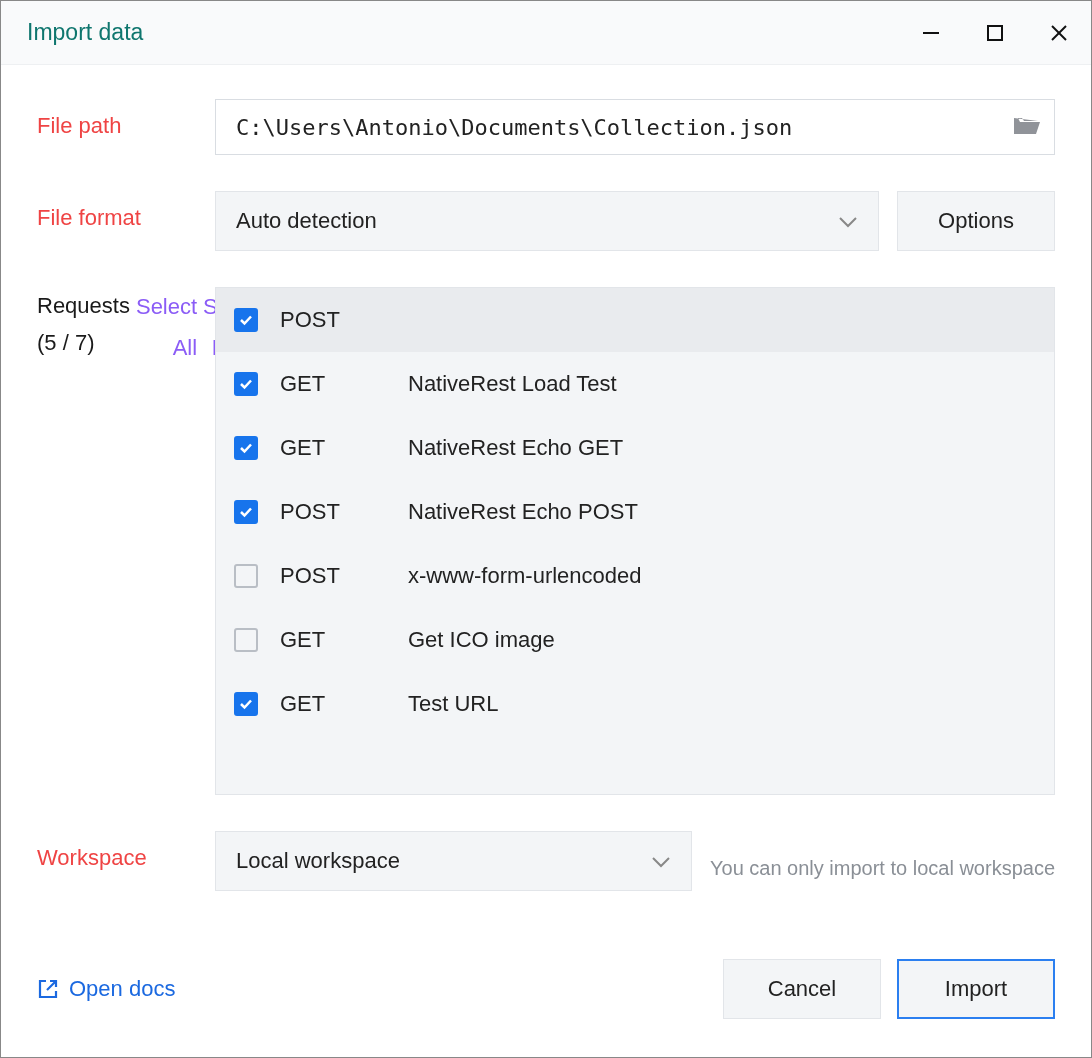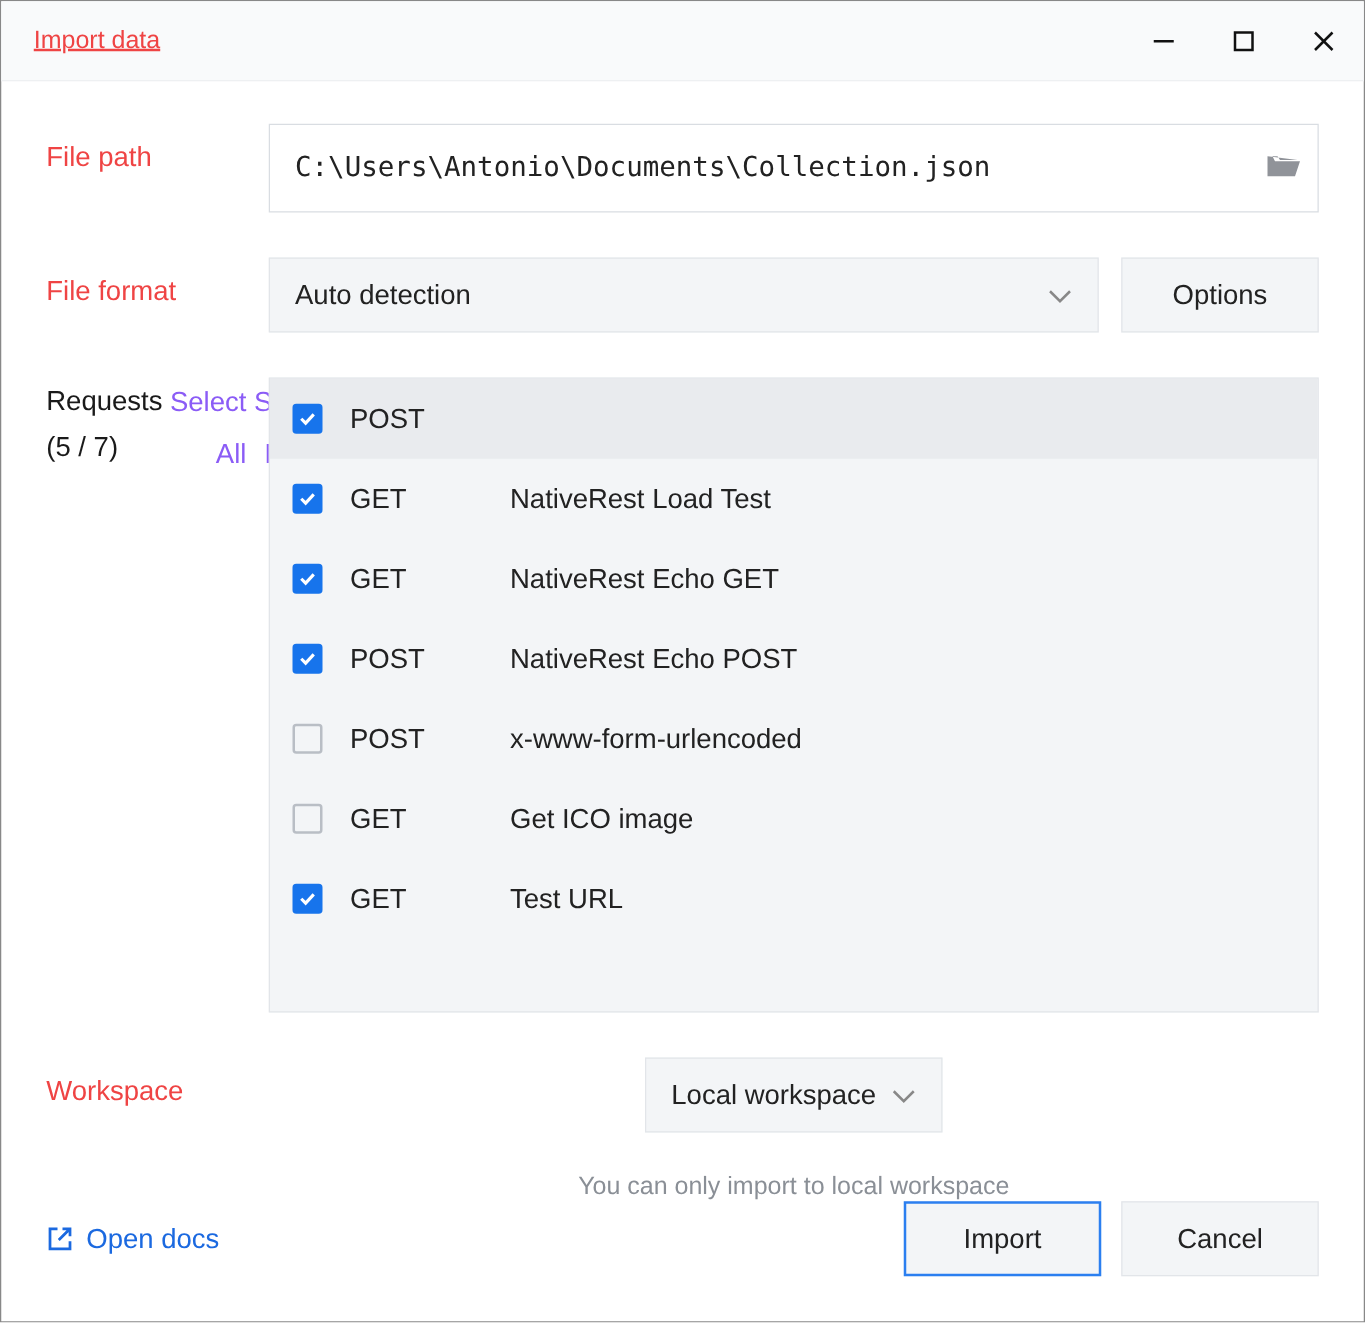--- a/index.html
+++ b/index.html
@@ -19,21 +19,21 @@
       flex-direction: column;
     }
     .titlebar {
       height: 64px;
       background: #f9fafb;
       border-bottom: 1px solid #eef0f2;
       display: flex;
       align-items: center;
       padding-left: 26px;
     }
-    .titlebar-title { font-size: 20px; color: #ef4444; flex: 1; text-decoration: underline; }
+    .titlebar-title { font-size: 23px; color: #0f766e; flex: 1; }
     .win-btn {
       width: 64px; height: 64px;
       display: flex; align-items: center; justify-content: center;
       font-size: 20px; color: #111;
     }
     .win-btn svg { width: 20px; height: 20px; }
     .content {
       flex: 1;
       padding: 34px 36px 0 36px;
       display: flex;
@@ -44,40 +44,40 @@
     .label-col {
       width: 158px;
       flex: 0 0 158px;
       font-size: 22px;
       color: #ef4444;
       padding-top: 14px;
     }
     .field-col { flex: 1; display: flex; gap: 18px; align-items: center; }
     .text-input {
       flex: 1;
-      height: 71px;
+      height: 56px;
       border: 1px solid #d9dde2;
       display: flex;
       align-items: center;
       padding: 0 14px 0 20px;
       font-size: 22px;
       font-family: ui-monospace, Consolas, monospace;
       color: #222;
       gap: 12px;
     }
     .text-input .val { flex: 1; }
     .folder-icon { color: #909399; }
     .select-box {
       flex: 1;
       height: 60px;
       background: #f3f5f7;
       border: 1px solid #e2e5e9;
       display: flex;
       align-items: center;
-      padding: 16px 20px;
+      padding: 4px 20px;
       font-size: 22px;
       color: #222;
       gap: 12px;
     }
     .select-box .val { flex: 1; }
     .chev { color: #888; }
     .btn {
       height: 60px;
       min-width: 158px;
       background: #f3f5f7;
@@ -121,21 +121,21 @@
       flex-shrink: 0;
     }
     .checkbox.checked {
       background: #1774ec; border-color: #1774ec;
     }
     .checkbox.checked svg { display: block; }
     .checkbox svg { display: none; width: 16px; height: 16px; color: #fff; }
     .method { width: 128px; flex-shrink: 0; }
     .req-name { flex: 1; }
     .hint { font-size: 20px; color: #8a8f96; margin-top: 14px; }
-    .workspace-block { display: flex; flex-direction: column; }
+    .workspace-block { display: flex; }
     .footer {
       margin-top: auto;
       padding: 0 36px 38px 36px;
       display: flex; align-items: center; gap: 16px;
     }
     .open-docs {
       display: flex; align-items: center; gap: 10px;
       color: #1b69e0; font-size: 22px;
     }
     .footer-spacer { flex: 1; }
@@ -280,16 +280,16 @@
   </div>
 
   <div class="footer">
     <div class="open-docs">
       <svg width="22" height="22" viewBox="0 0 22 22">
         <path d="M9 3 L3 3 L3 19 L19 19 L19 13 M13 3 L19 3 L19 9 M19 3 L10 12" fill="none" stroke="#1b69e0" stroke-width="2.2"></path>
       </svg>
       <span>Open docs</span>
     </div>
     <div class="footer-spacer"></div>
+    <div class="btn">Cancel</div>
     <div class="btn btn-primary">Import</div>
-    <div class="btn">Cancel</div>
   </div>
 </div>
 
 </body></html>

